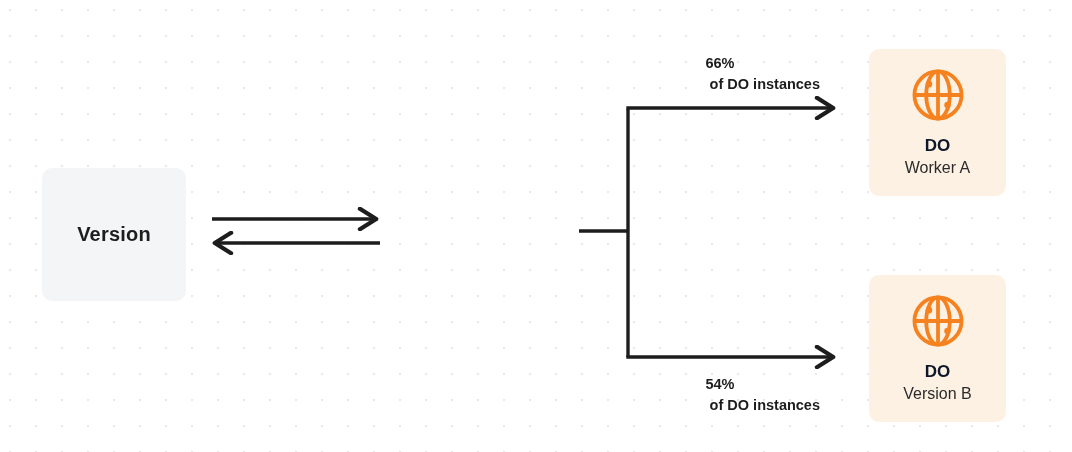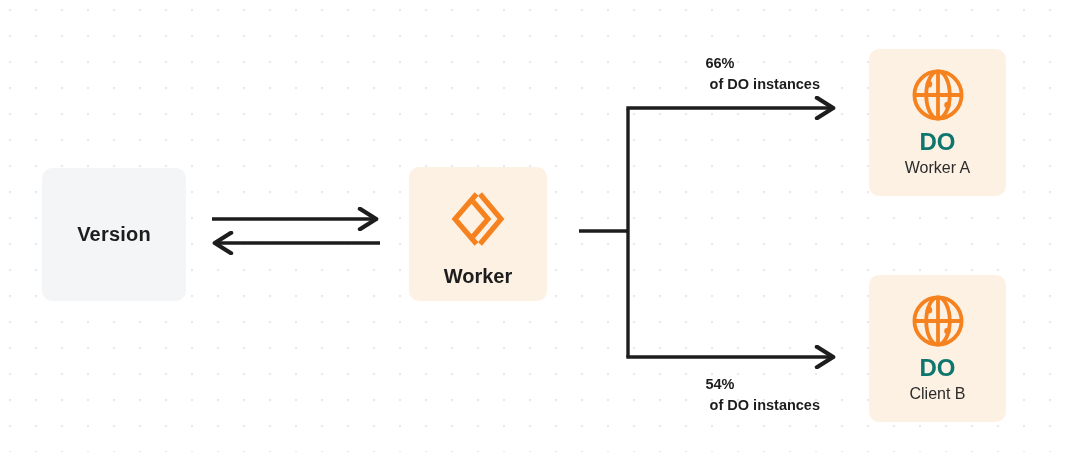--- a/index.html
+++ b/index.html
@@ -70,24 +70,24 @@
   .do-node {
     width: 137px;
     height: 147px;
     background-color: #fdf1e3;
     justify-content: flex-start;
     padding-top: 17px;
   }
   #do-node-a { left: 869px; top: 49px; }
   #do-node-b { left: 869px; top: 275px; }
   .do-node .node-title {
-    font-size: 24px;
-    font-weight: bold;
-    color: #0f766e;
-    margin-top: 4px;
+    font-size: 17px;
+    font-weight: bold;
+    color: #0f172a;
+    margin-top: 12px;
   }
   .do-node .node-subtitle {
     font-size: 16px;
     font-weight: normal;
     color: #2b2b2b;
     margin-top: 3px;
   }
 
   .icon-wrap {
     display: block;
@@ -151,33 +151,20 @@
 
     <g>
       <path d="M 626.3 357 L 832 357" fill="none" stroke="#1d1d1d" stroke-width="3.4" stroke-linecap="butt" stroke-linejoin="miter" marker-end="url(#arrow-right)"></path>
     </g>
   </svg>
 
   <div class="node" id="client-node">
     <span class="node-title">Version</span>
   </div>
 
-  <div class="node" id="worker-node">
-    <span class="icon-wrap">
-      <svg width="62" height="62" viewBox="0 0 62 62" xmlns="http://www.w3.org/2000/svg">
-
-        <path d="M 29.5 6 L 8 31 L 29.5 56" fill="none" stroke="#f6821f" stroke-width="5.2" stroke-linecap="butt" stroke-linejoin="miter"></path>
-
-        <path d="M 33 6 L 54 31 L 33 56" fill="none" stroke="#f6821f" stroke-width="5.2" stroke-linecap="butt" stroke-linejoin="miter"></path>
-
-        <path d="M 26 13.5 L 41 31 L 26 48.5" fill="none" stroke="#f6821f" stroke-width="5.2" stroke-linecap="butt" stroke-linejoin="miter"></path>
-      </svg>
-    </span>
-    <span class="node-title">Worker</span>
-  </div>
 
   <div class="node do-node" id="do-node-a">
     <span class="icon-wrap">
       <svg width="58" height="58" viewBox="0 0 64 64" xmlns="http://www.w3.org/2000/svg">
         <g fill="none" stroke="#f6821f" stroke-width="4.2">
           <circle cx="32" cy="32" r="26"></circle>
           <line x1="32" y1="6" x2="32" y2="58"></line>
           <line x1="6" y1="32" x2="58" y2="32"></line>
           <ellipse cx="32" cy="32" rx="13" ry="26"></ellipse>
         </g>
@@ -196,21 +183,21 @@
           <circle cx="32" cy="32" r="26"></circle>
           <line x1="32" y1="6" x2="32" y2="58"></line>
           <line x1="6" y1="32" x2="58" y2="32"></line>
           <ellipse cx="32" cy="32" rx="13" ry="26"></ellipse>
         </g>
         <circle cx="22" cy="20" r="3.6" fill="#f6821f"></circle>
         <circle cx="42.5" cy="43" r="3.6" fill="#f6821f"></circle>
       </svg>
     </span>
     <span class="node-title">DO</span>
-    <span class="node-subtitle">Client B</span>
+    <span class="node-subtitle">Version B</span>
   </div>
 
   <div class="edge-label" id="label-top">
     <span class="pct">66%</span>
     <span class="desc">of DO instances</span>
   </div>
 
   <div class="edge-label" id="label-bottom">
     <span class="pct">54%</span>
     <span class="desc">of DO instances</span>

